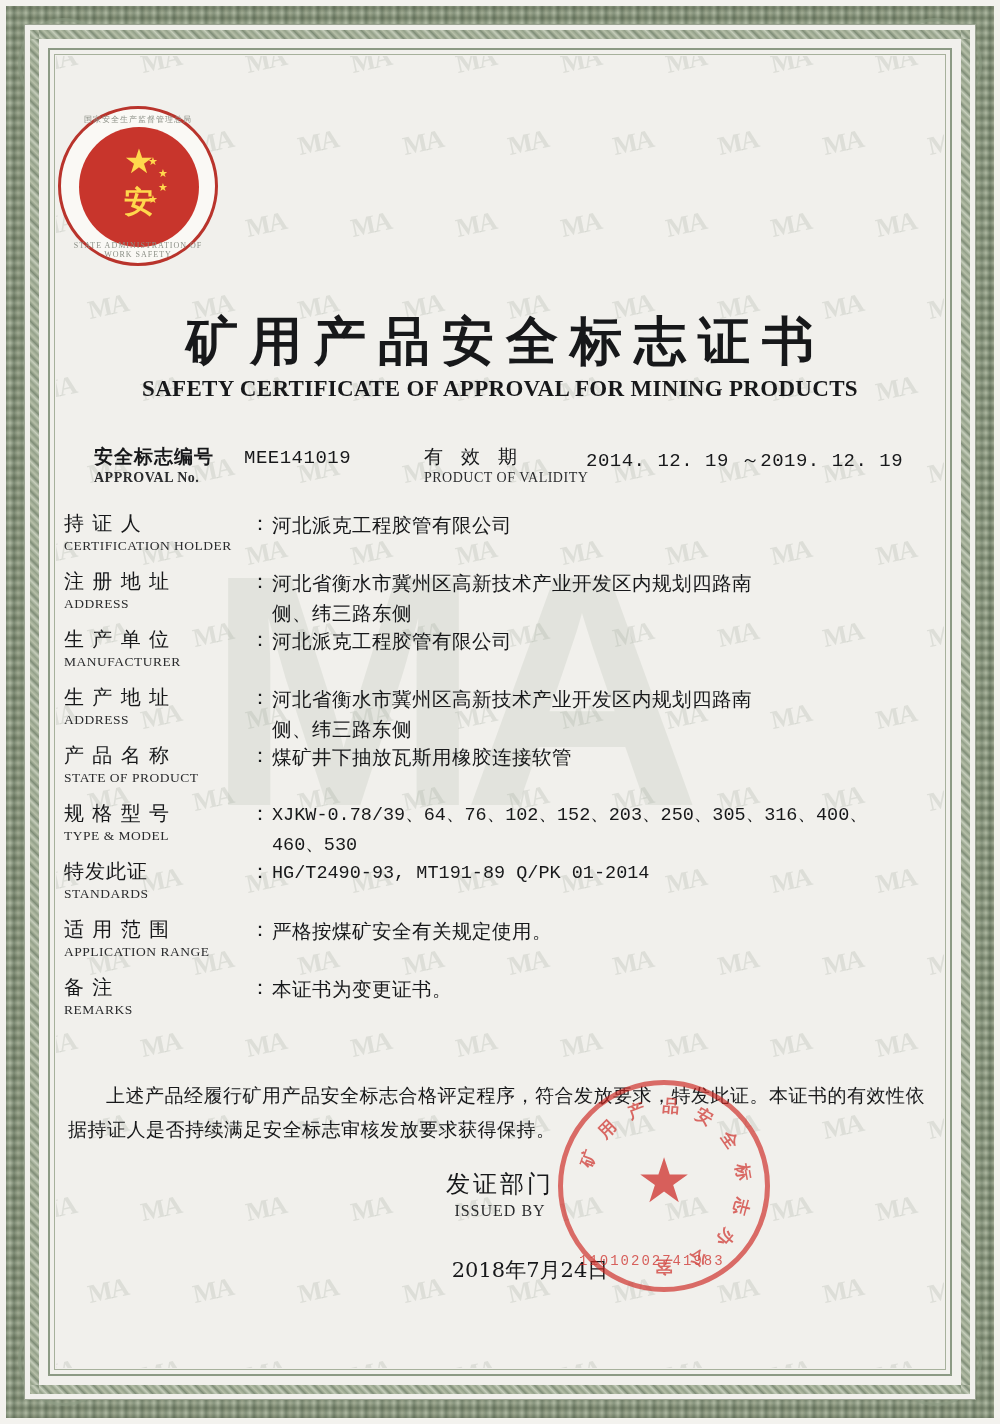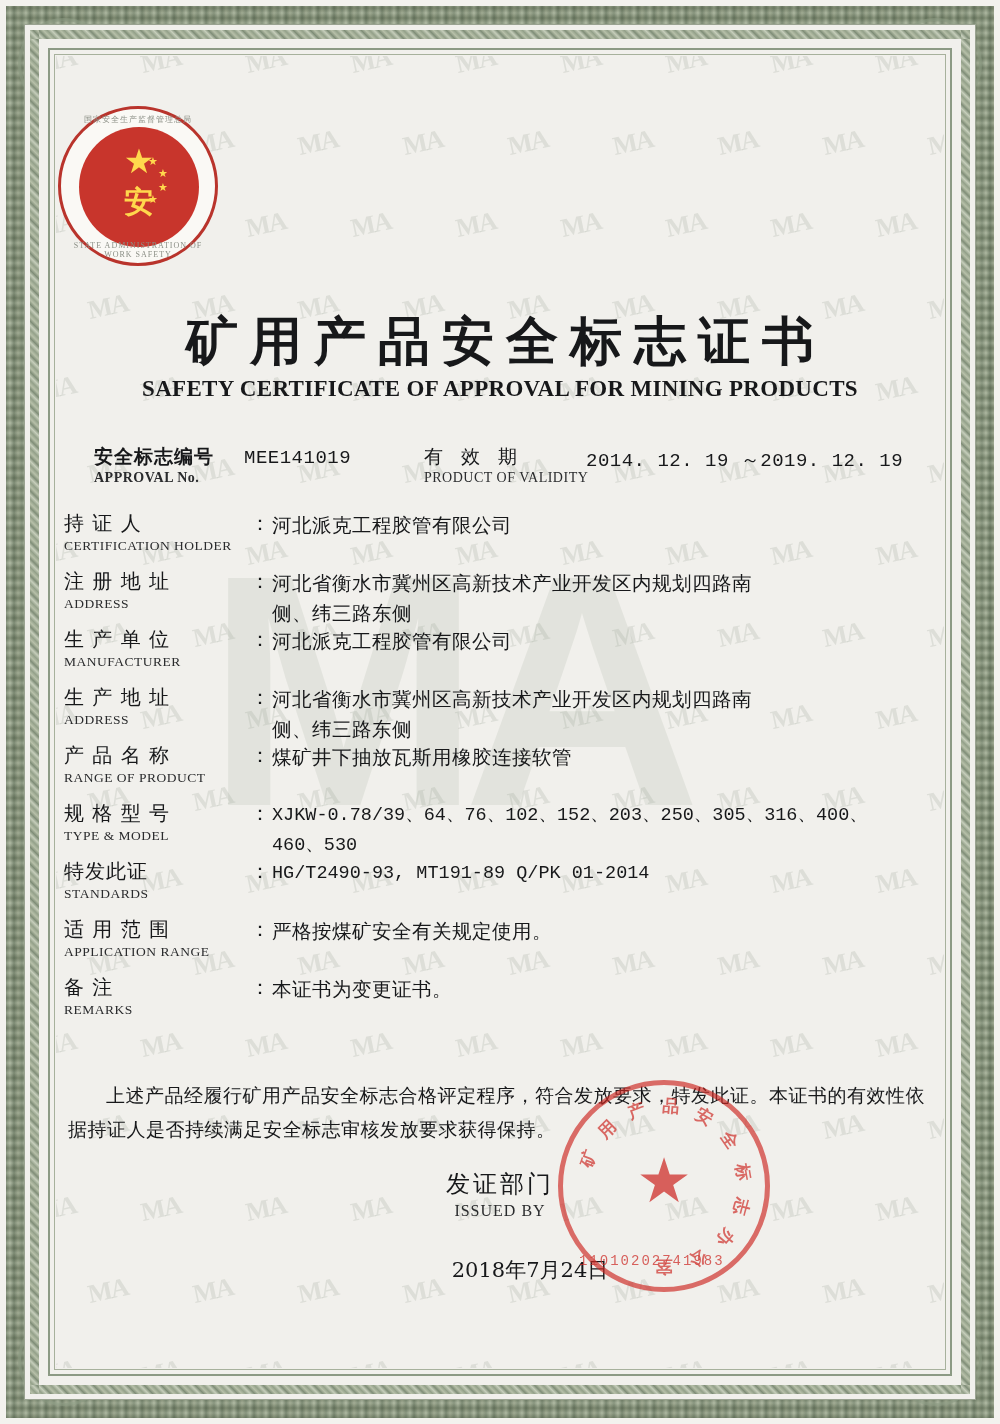--- a/index.html
+++ b/index.html
@@ -649,21 +649,21 @@
           <div class="field-label">
             <span class="lbl-cn">生 产 地 址</span>
             <span class="lbl-en">ADDRESS</span>
           </div>
           <div class="colon">：</div>
           <div class="field-value"><span>河北省衡水市冀州区高新技术产业开发区内规划四路南</span><span class="l2">侧、纬三路东侧</span></div>
         </div>
         <div class="field">
           <div class="field-label">
             <span class="lbl-cn">产 品 名 称</span>
-            <span class="lbl-en">RANGE OF PRODUCT</span>
+            <span class="lbl-en">STATE OF PRODUCT</span>
           </div>
           <div class="colon">：</div>
           <div class="field-value"><span>煤矿井下抽放瓦斯用橡胶连接软管</span></div>
         </div>
         <div class="field">
           <div class="field-label">
             <span class="lbl-cn">规 格 型 号</span>
             <span class="lbl-en">TYPE &amp; MODEL</span>
           </div>
           <div class="colon">：</div>

